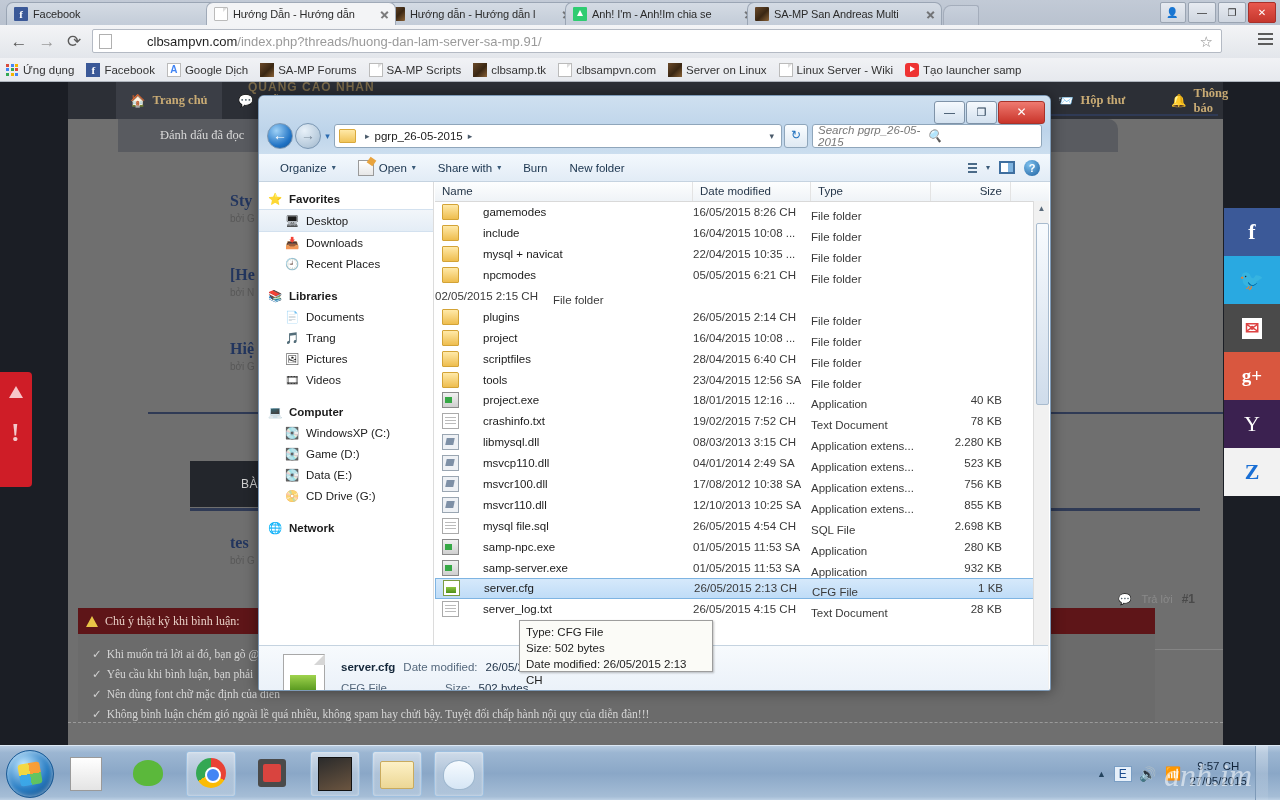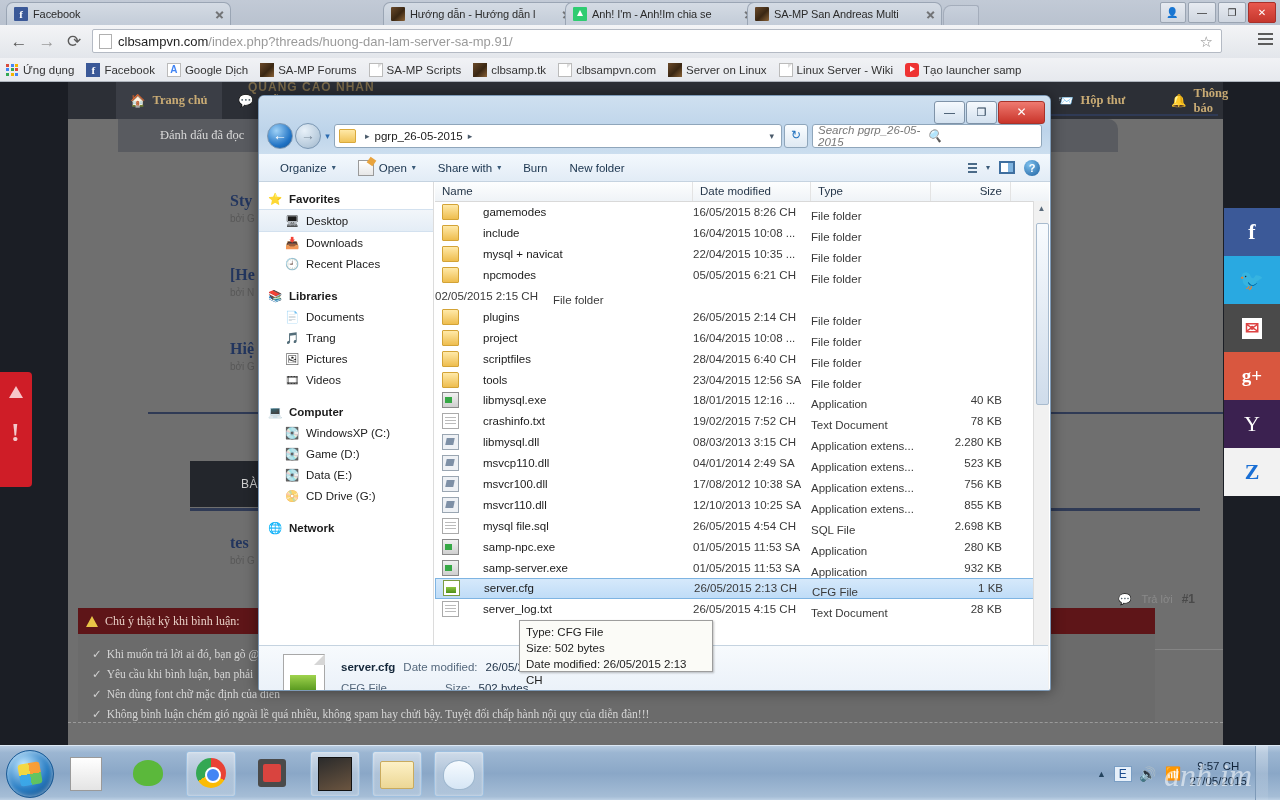--- a/index.html
+++ b/index.html
@@ -41,21 +41,21 @@
   .wbtn{width:26px;height:19px;border:1px solid #9aa4b2;background:linear-gradient(#e7ebf1,#cfd6e0);
      border-radius:2px;position:relative;font-size:10px;color:#333;text-align:center;line-height:19px;}
   .wbtn.close{background:linear-gradient(#e8584e,#c5372d);border-color:#a8302a;color:#fff;}
   .wbtn.person{width:24px;}
 
   .navbar{position:absolute;left:0;top:25px;width:1280px;height:33px;
      background:linear-gradient(#f3f4f6,#e3e6eb);border-bottom:1px solid #b9bfc9;}
   .navicon{position:absolute;top:6px;width:22px;height:22px;color:#5a5a5a;font-size:17px;
      text-align:center;line-height:21px;}
   .omnibox{position:absolute;left:92px;top:4px;width:1130px;height:24px;background:#fff;
-     border:1px solid #b4bac4;border-radius:2px;display:flex;align-items:center;padding:0 6px;box-sizing:border-box;}
+     border:1px solid #b4bac4;border-radius:2px;display:flex;align-items:center;padding:0 6px;box-sizing:border-box;gap:29px;}
   .pgicon{width:11px;height:13px;background:#fff;border:1px solid #b0b0b0;margin-right:6px;flex:0 0 11px;}
   .urltxt{font-size:13px;color:#9a9a9a;white-space:nowrap;overflow:hidden;}
   .urltxt b{color:#1f1f1f;font-weight:normal;}
   .star{position:absolute;right:8px;top:3px;font-size:15px;color:#888;}
   .menubtn{position:absolute;right:7px;top:8px;width:15px;}
   .menubtn span{display:block;height:2px;background:#5b5b5b;margin-bottom:3px;}
 
   .bookbar{position:absolute;left:0;top:58px;width:1280px;height:24px;
      background:linear-gradient(#f1f2f5,#e6e9ee);border-bottom:1px solid #aeb4bd;
      display:flex;align-items:center;padding-left:6px;box-sizing:border-box;}
@@ -332,20 +332,25 @@
   </div>
 </div>
 
 <div class="chrome">
   <div class="tabstrip">
     <div class="tab" style="left:6px;width:225px">
       <span class="fav fav-fb">f</span>
       <span class="ttl">Facebook</span>
       <span class="x"></span>
     </div>
+    <div class="tab active" style="left:206px;width:190px">
+      <span class="fav fav-doc"></span>
+      <span class="ttl">Hướng Dẫn - Hướng dẫn</span>
+      <span class="x"></span>
+    </div>
     <div class="tab" style="left:383px;width:195px">
       <span class="fav fav-samp"></span>
       <span class="ttl">Hướng dẫn - Hướng dẫn l</span>
       <span class="x"></span>
     </div>
     <div class="tab" style="left:565px;width:195px">
       <span class="fav fav-green"></span>
       <span class="ttl">Anh! I'm - Anh!Im chia se</span>
       <span class="x"></span>
     </div>
@@ -640,21 +645,21 @@
               <span class="ico ic-folder"></span>
               <span>tools</span>
             </span>
             <span class="d">23/04/2015 12:56 SA</span>
             <span class="t">File folder</span>
             <span class="s"></span>
           </div>
           <div class="row">
             <span class="n">
               <span class="ico ic-exe"></span>
-              <span>libmysql.exe</span>
+              <span>project.exe</span>
             </span>
             <span class="d">18/01/2015 12:16 ...</span>
             <span class="t">Application</span>
             <span class="s">40 KB</span>
           </div>
           <div class="row">
             <span class="n">
               <span class="ico ic-txt"></span>
               <span>crashinfo.txt</span>
             </span>

